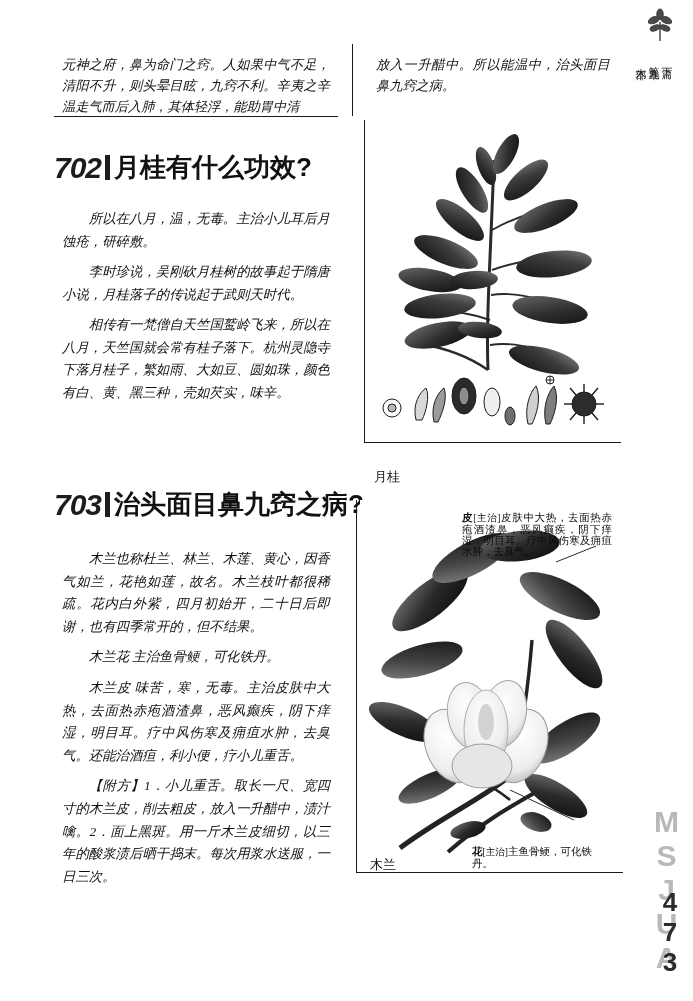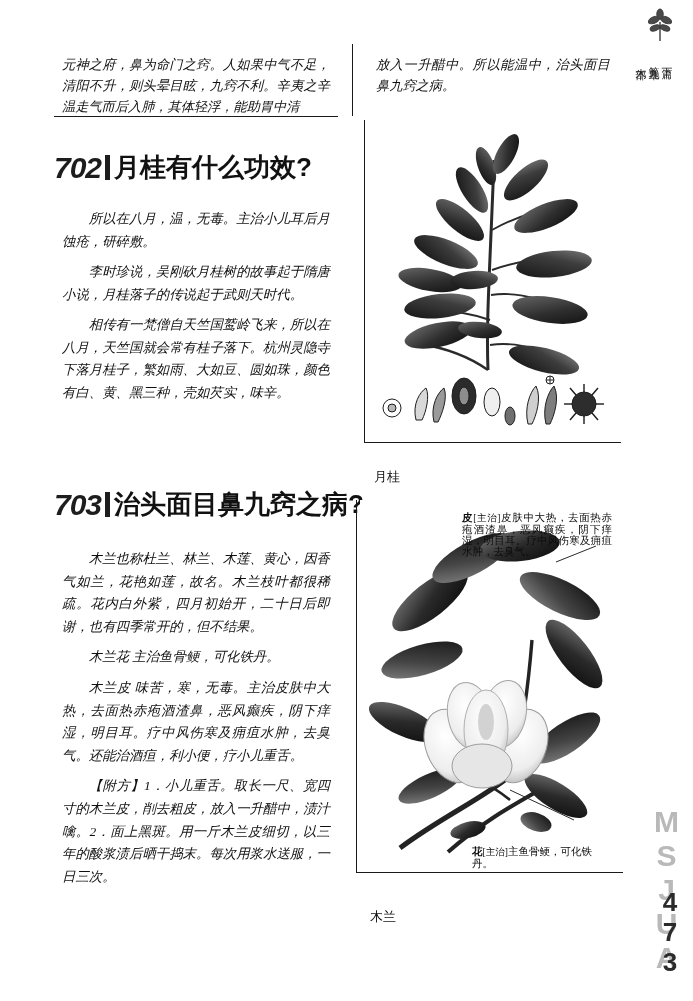--- a/index.html
+++ b/index.html
@@ -185,21 +185,21 @@
   }
 
   
   #fig-702 { left: 368px; top: 120px; width: 252px; height: 320px; }
   #fig-702-frame { left: 364px; top: 120px; width: 256px; height: 322px; }
   #cap-702 { left: 374px; top: 424px; margin-top: 44px; }
 
   
   #fig-703 { left: 360px; top: 500px; width: 262px; height: 370px; }
   #fig-703-frame { left: 356px; top: 500px; width: 266px; height: 372px; }
-  #cap-703 { left: 370px; top: 908px; }
+  #cap-703 { left: 370px; top: 856px; }
 
   
   .annot {
     position: absolute;
     font-size: 10.5px;
     line-height: 11px;
     color: #0c0c0c;
     text-align: justify;
   }
   .annot .lead { font-weight: bold; }

